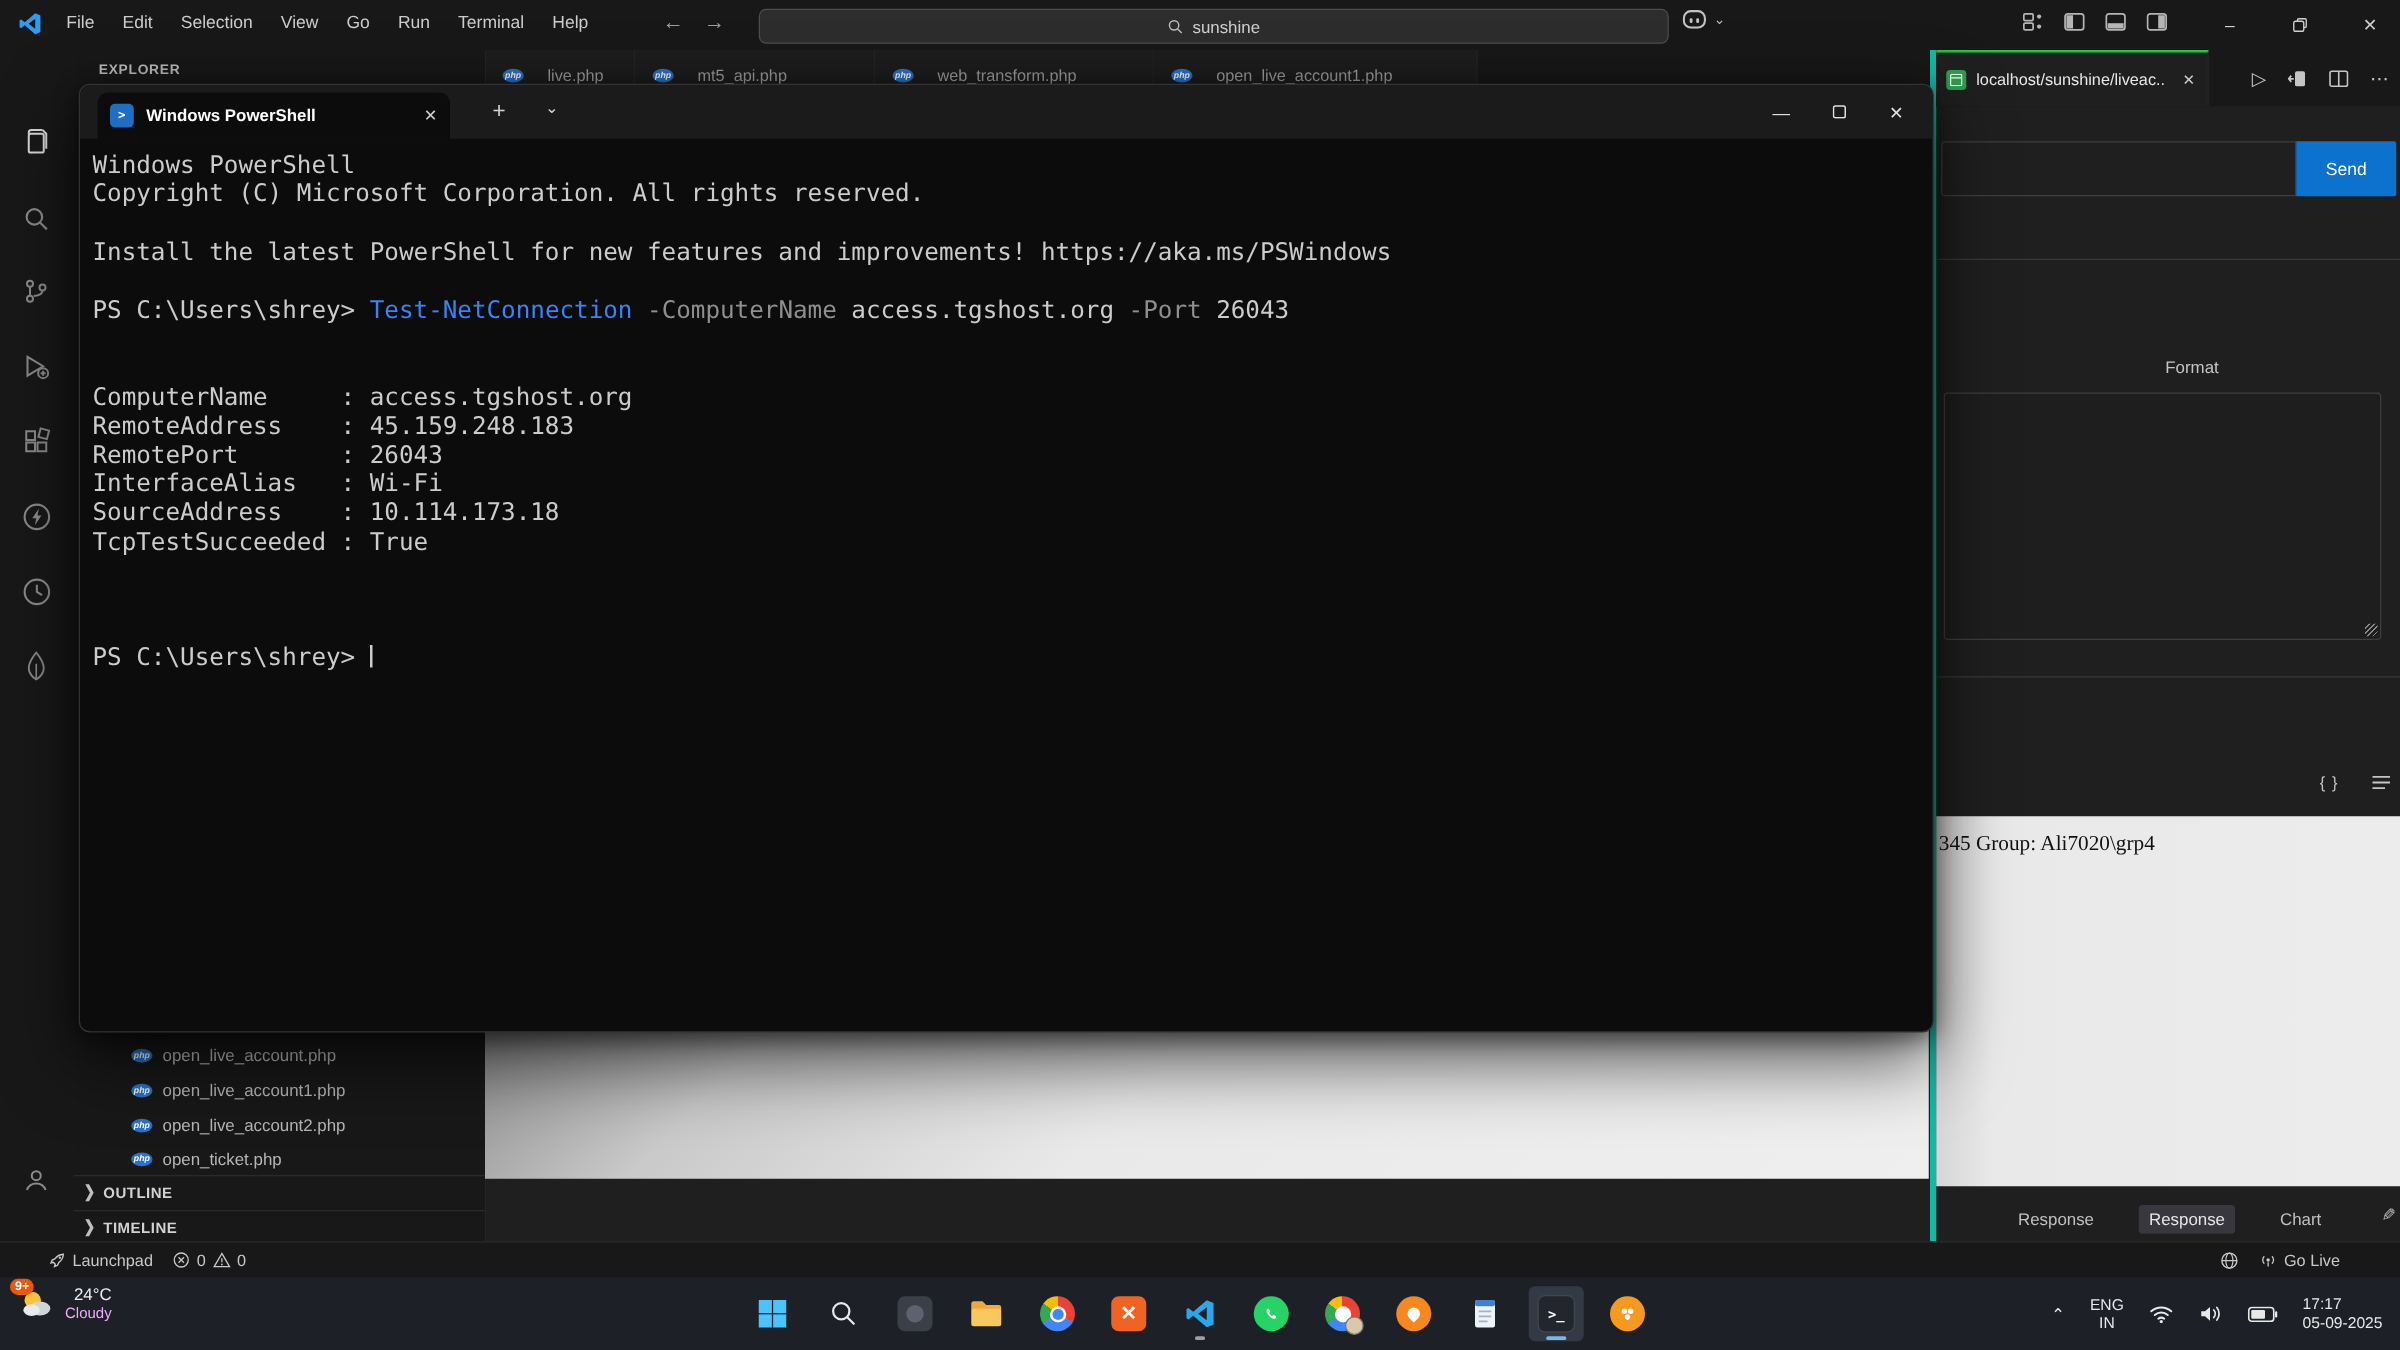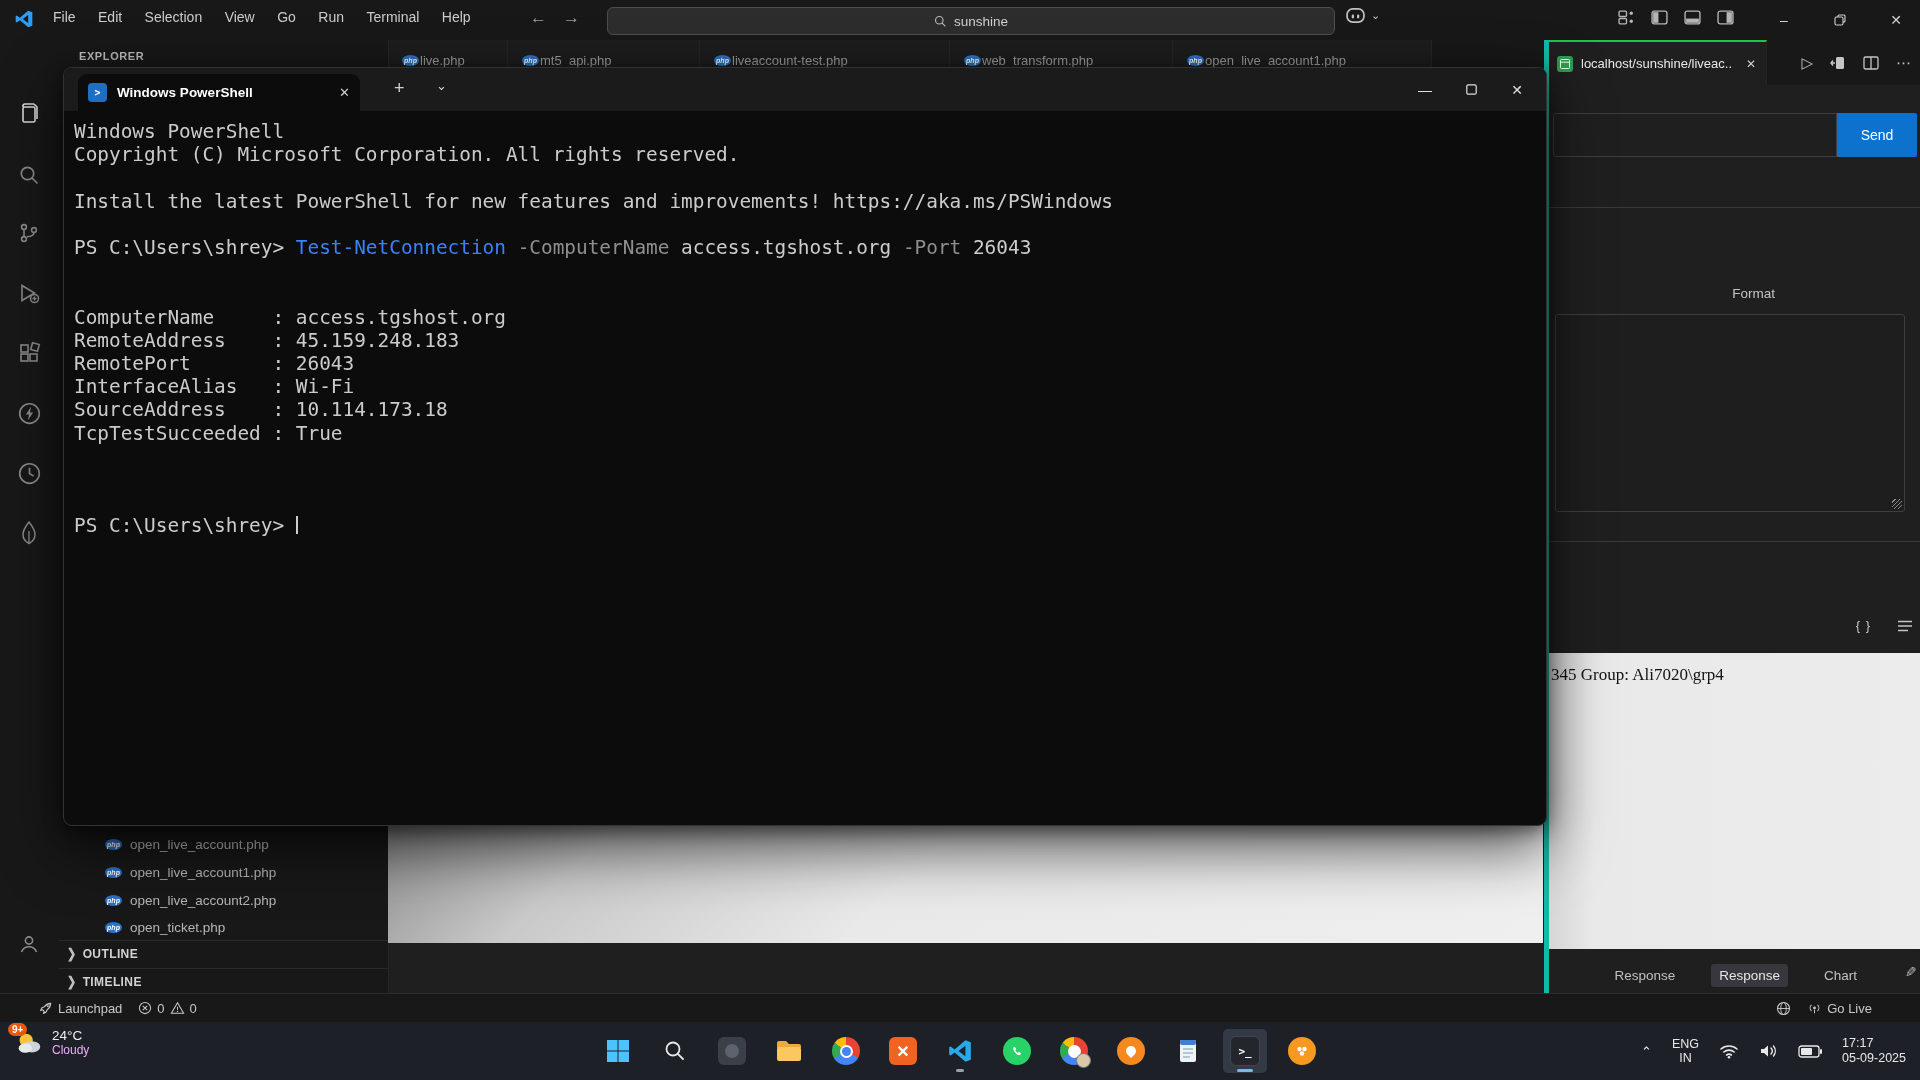--- a/index.html
+++ b/index.html
@@ -15,21 +15,21 @@
   #nav-arrows{left:530px;top:8px;display:flex;gap:16px;color:#9d9d9d;font-size:17px;}
   #search-box{left:607px;top:7px;width:726px;height:26px;background:#2d2d2d;border:1px solid #4d4d4d;
     border-radius:6px;display:flex;align-items:center;justify-content:center;gap:7px;color:#cfcfcf;font-size:13.5px;}
   #copilot{left:1346px;top:8px;display:flex;align-items:center;gap:6px;color:#c2c2c2;}
   #layout-icons{left:1618px;top:9px;display:flex;gap:16px;align-items:center;}
   #win-controls{left:1756px;top:0;height:40px;display:flex;}
   .win-btn{width:56px;height:40px;display:flex;align-items:center;justify-content:center;color:#cfcfcf;font-size:14px;}
 
   
   #tabstrip{left:388px;top:40px;height:40px;right:0;display:flex;background:#181818;}
-  .etab{height:40px;display:flex;align-items:center;gap:1px;padding:0 14px;border-right:1px solid #252525;
+  .etab{height:40px;display:flex;align-items:center;gap:19px;padding:0 14px;border-right:1px solid #252525;
     background:#1d1d1d;color:#9d9d9d;font-size:13px;white-space:nowrap;overflow:hidden;}
   .php-ico{display:inline-flex;align-items:center;justify-content:center;width:17px;height:11px;border-radius:50%;
     background:#2a72c8;color:#fff;font-size:7px;font-style:italic;font-weight:bold;flex:0 0 auto;}
 
   
   #activitybar{left:0;top:40px;width:59px;bottom:86px;background:#181818;border-right:1px solid #252525;}
   .act-ico{position:absolute;left:13px;width:32px;height:32px;display:flex;align-items:center;justify-content:center;}
 
   
   #sidebar{left:59px;top:40px;width:329px;bottom:86px;background:#181818;border-right:1px solid #252525;}
@@ -92,21 +92,21 @@
     font-family:"DejaVu Sans Mono","Liberation Mono",monospace;font-size:19.4px;line-height:23.2px;color:#cccccc;}
   .t-line{white-space:pre;}
   .c-w{color:#cccccc;} .c-y{color:#3b82f6;} .c-g{color:#8f8f8f;}
   .c-cursor{display:inline-block;width:2px;height:18px;background:#cccccc;vertical-align:-2px;}
 
   
   #taskbar{left:0;bottom:0;width:1920px;height:58px;background:#1d2027;z-index:20;display:block;}
   #weather{position:absolute;left:14px;top:6px;display:flex;align-items:center;gap:8px;}
   #weather-badge{position:absolute;left:-6px;top:-5px;background:#e8590c;color:#fff;font-size:10px;font-weight:bold;
     border-radius:8px;padding:1px 4px;z-index:2;}
-  #weather-temp{color:#eee;font-size:13.5px;}
+  #weather-temp{color:#eee;font-size:13.5px;text-align:right;}
   #weather-cond{color:#f0abfc;font-size:12px;}
   #tb-icons{position:absolute;left:596px;top:7px;display:flex;gap:13px;}
   .tb-slot{width:44px;height:44px;display:flex;align-items:center;justify-content:center;position:relative;border-radius:5px;}
   .tb-slot.active{background:#343a45;}
   .tb-underline{position:absolute;bottom:1px;left:50%;transform:translateX(-50%);width:8px;height:3px;border-radius:2px;background:#9aa0a8;}
   .tb-underline.wide{width:16px;background:#7ab8e8;}
   .circle-ico{width:28px;height:28px;border-radius:50%;}
   #tray{position:absolute;right:0;top:0;height:58px;display:flex;align-items:center;gap:20px;padding-right:14px;}
   #tray-lang{text-align:center;color:#e8e8e8;font-size:12.5px;line-height:14px;}
   #tray-clock{color:#e8e8e8;font-size:12.5px;line-height:15px;}
@@ -186,24 +186,20 @@
 
   <div id="tabstrip" class="abs">
     <div class="etab" style="width:91px">
         <span class="php-ico">php</span>
         <span>live.php</span>
       </div>
     <div class="etab" style="width:163px">
         <span class="php-ico">php</span>
         <span>mt5_api.php</span>
       </div>
-    <div class="etab" style="width:221px">
-        <span class="php-ico">php</span>
-        <span>liveaccount-test.php</span>
-      </div>
     <div class="etab" style="width:194px">
         <span class="php-ico">php</span>
         <span>web_transform.php</span>
       </div>
     <div class="etab" style="width:230px">
         <span class="php-ico">php</span>
         <span>open_live_account1.php</span>
       </div>
   </div>
 

